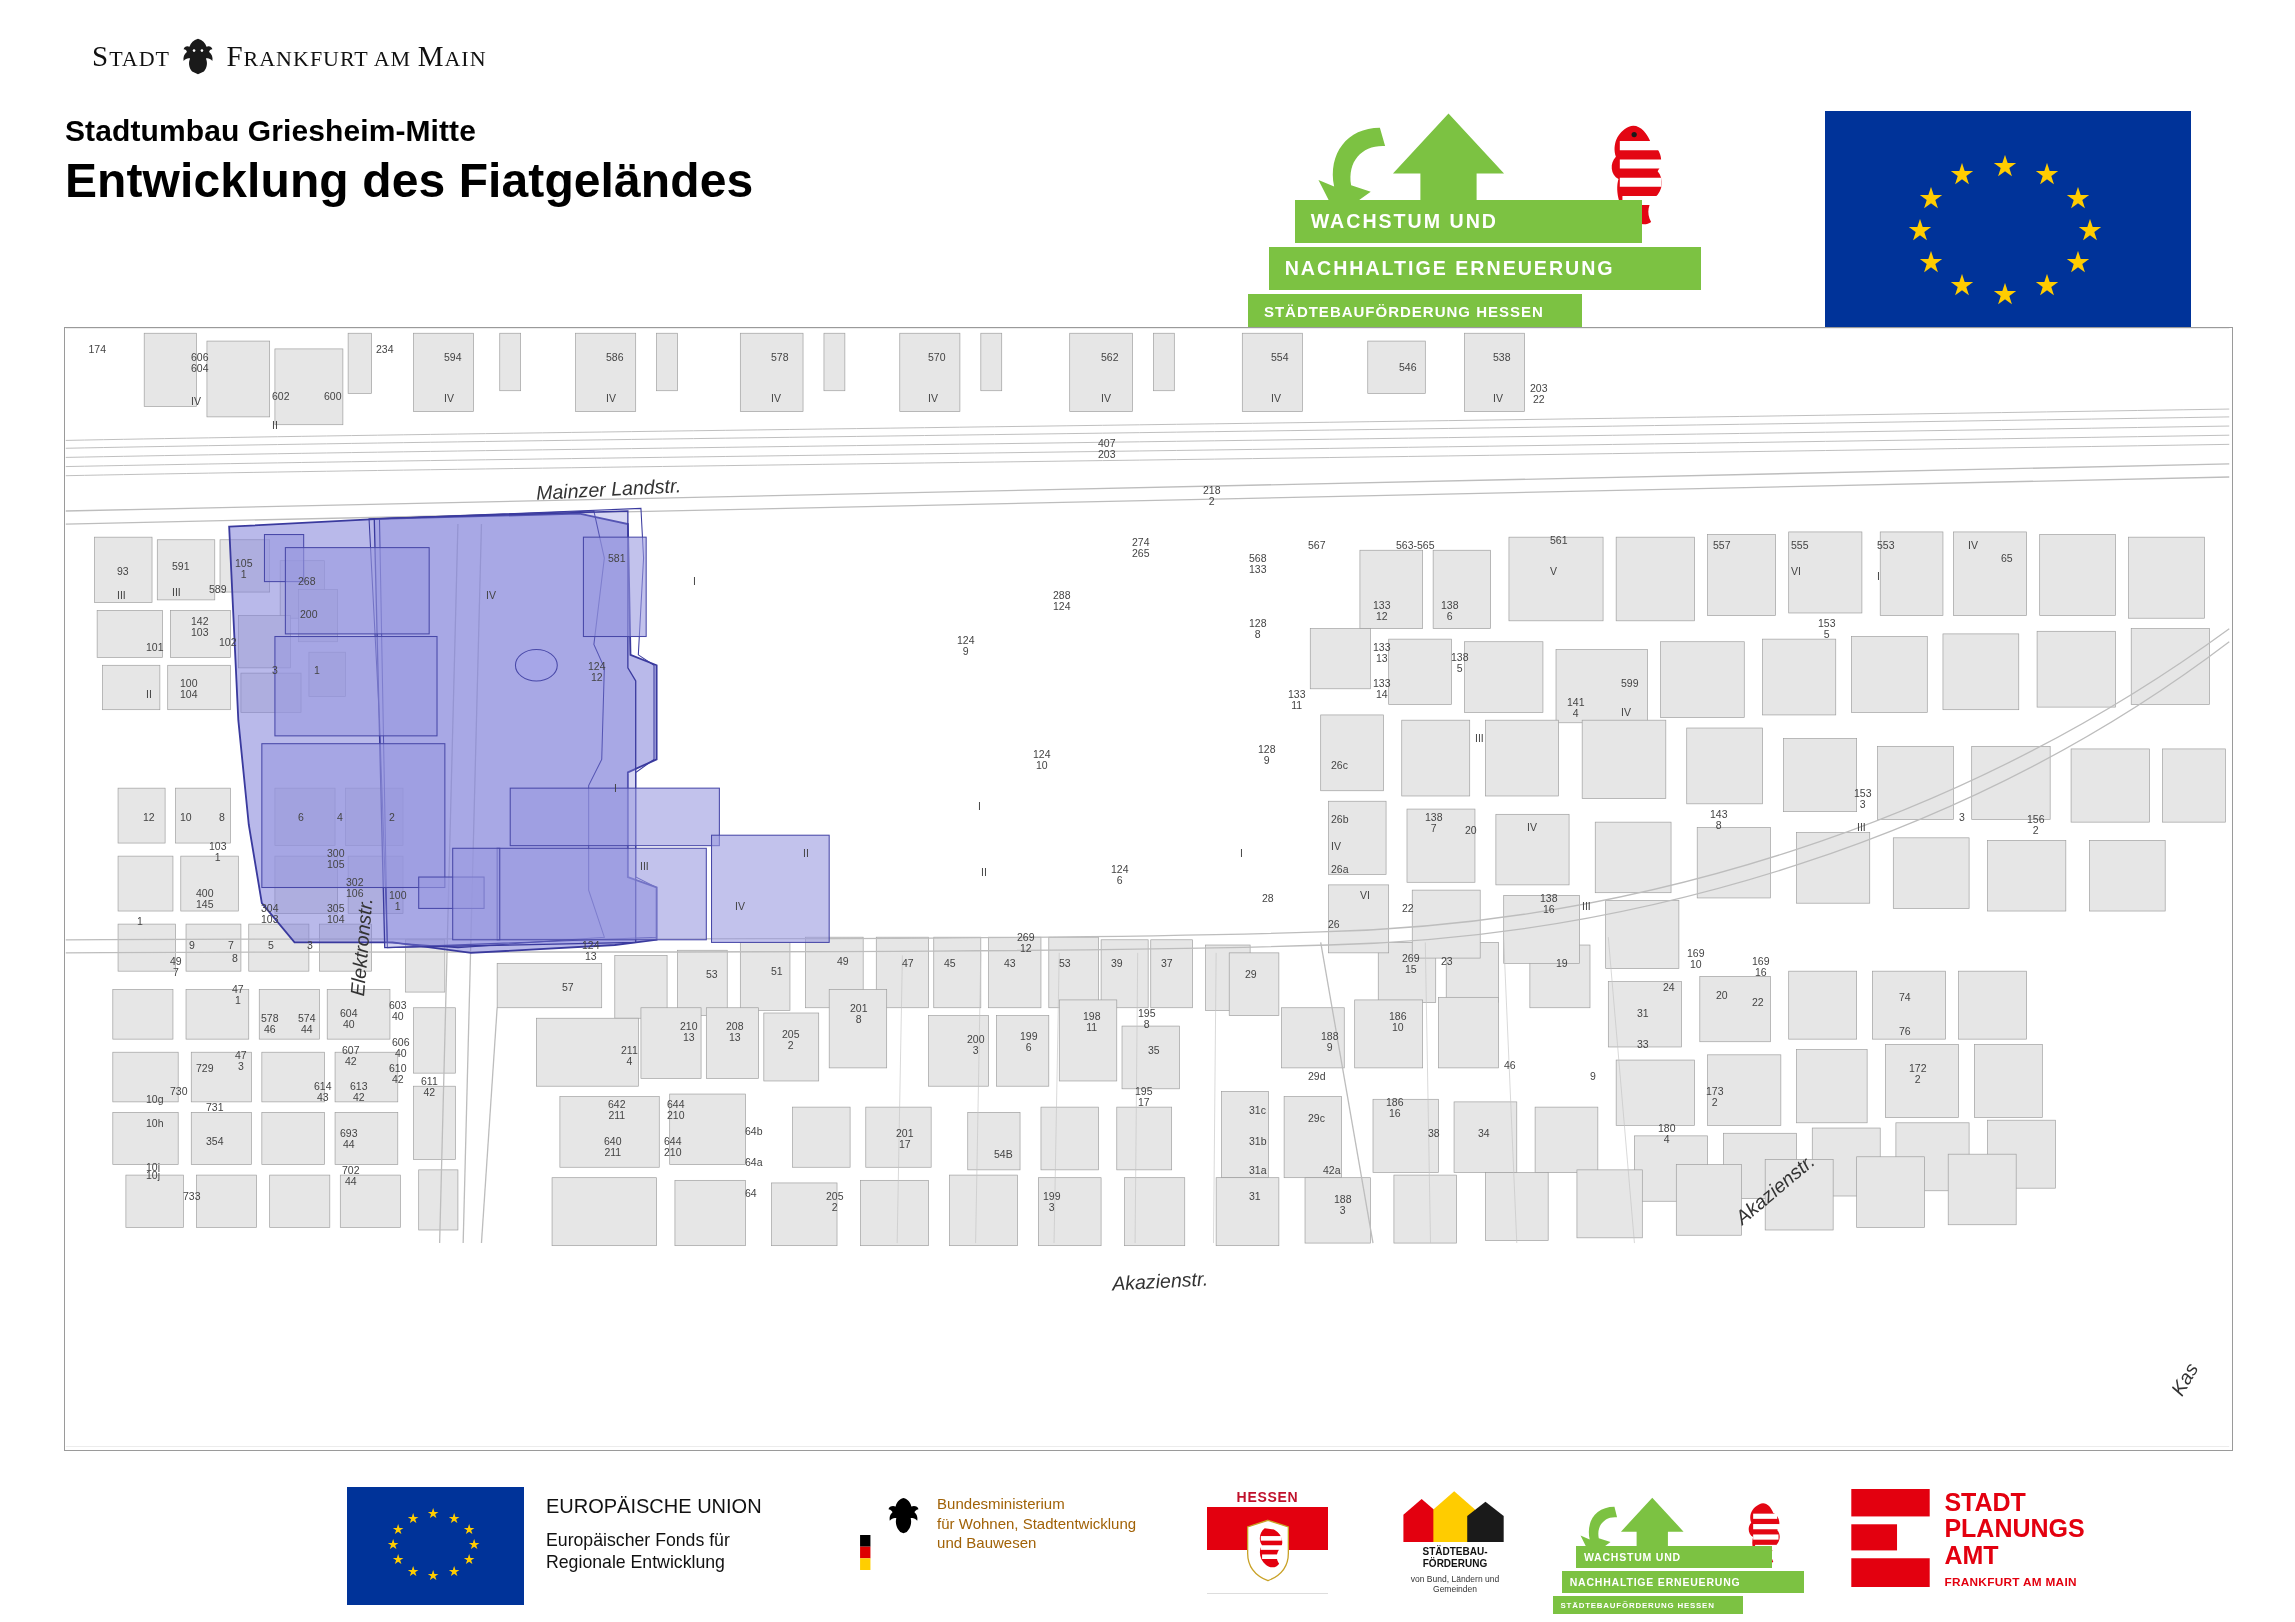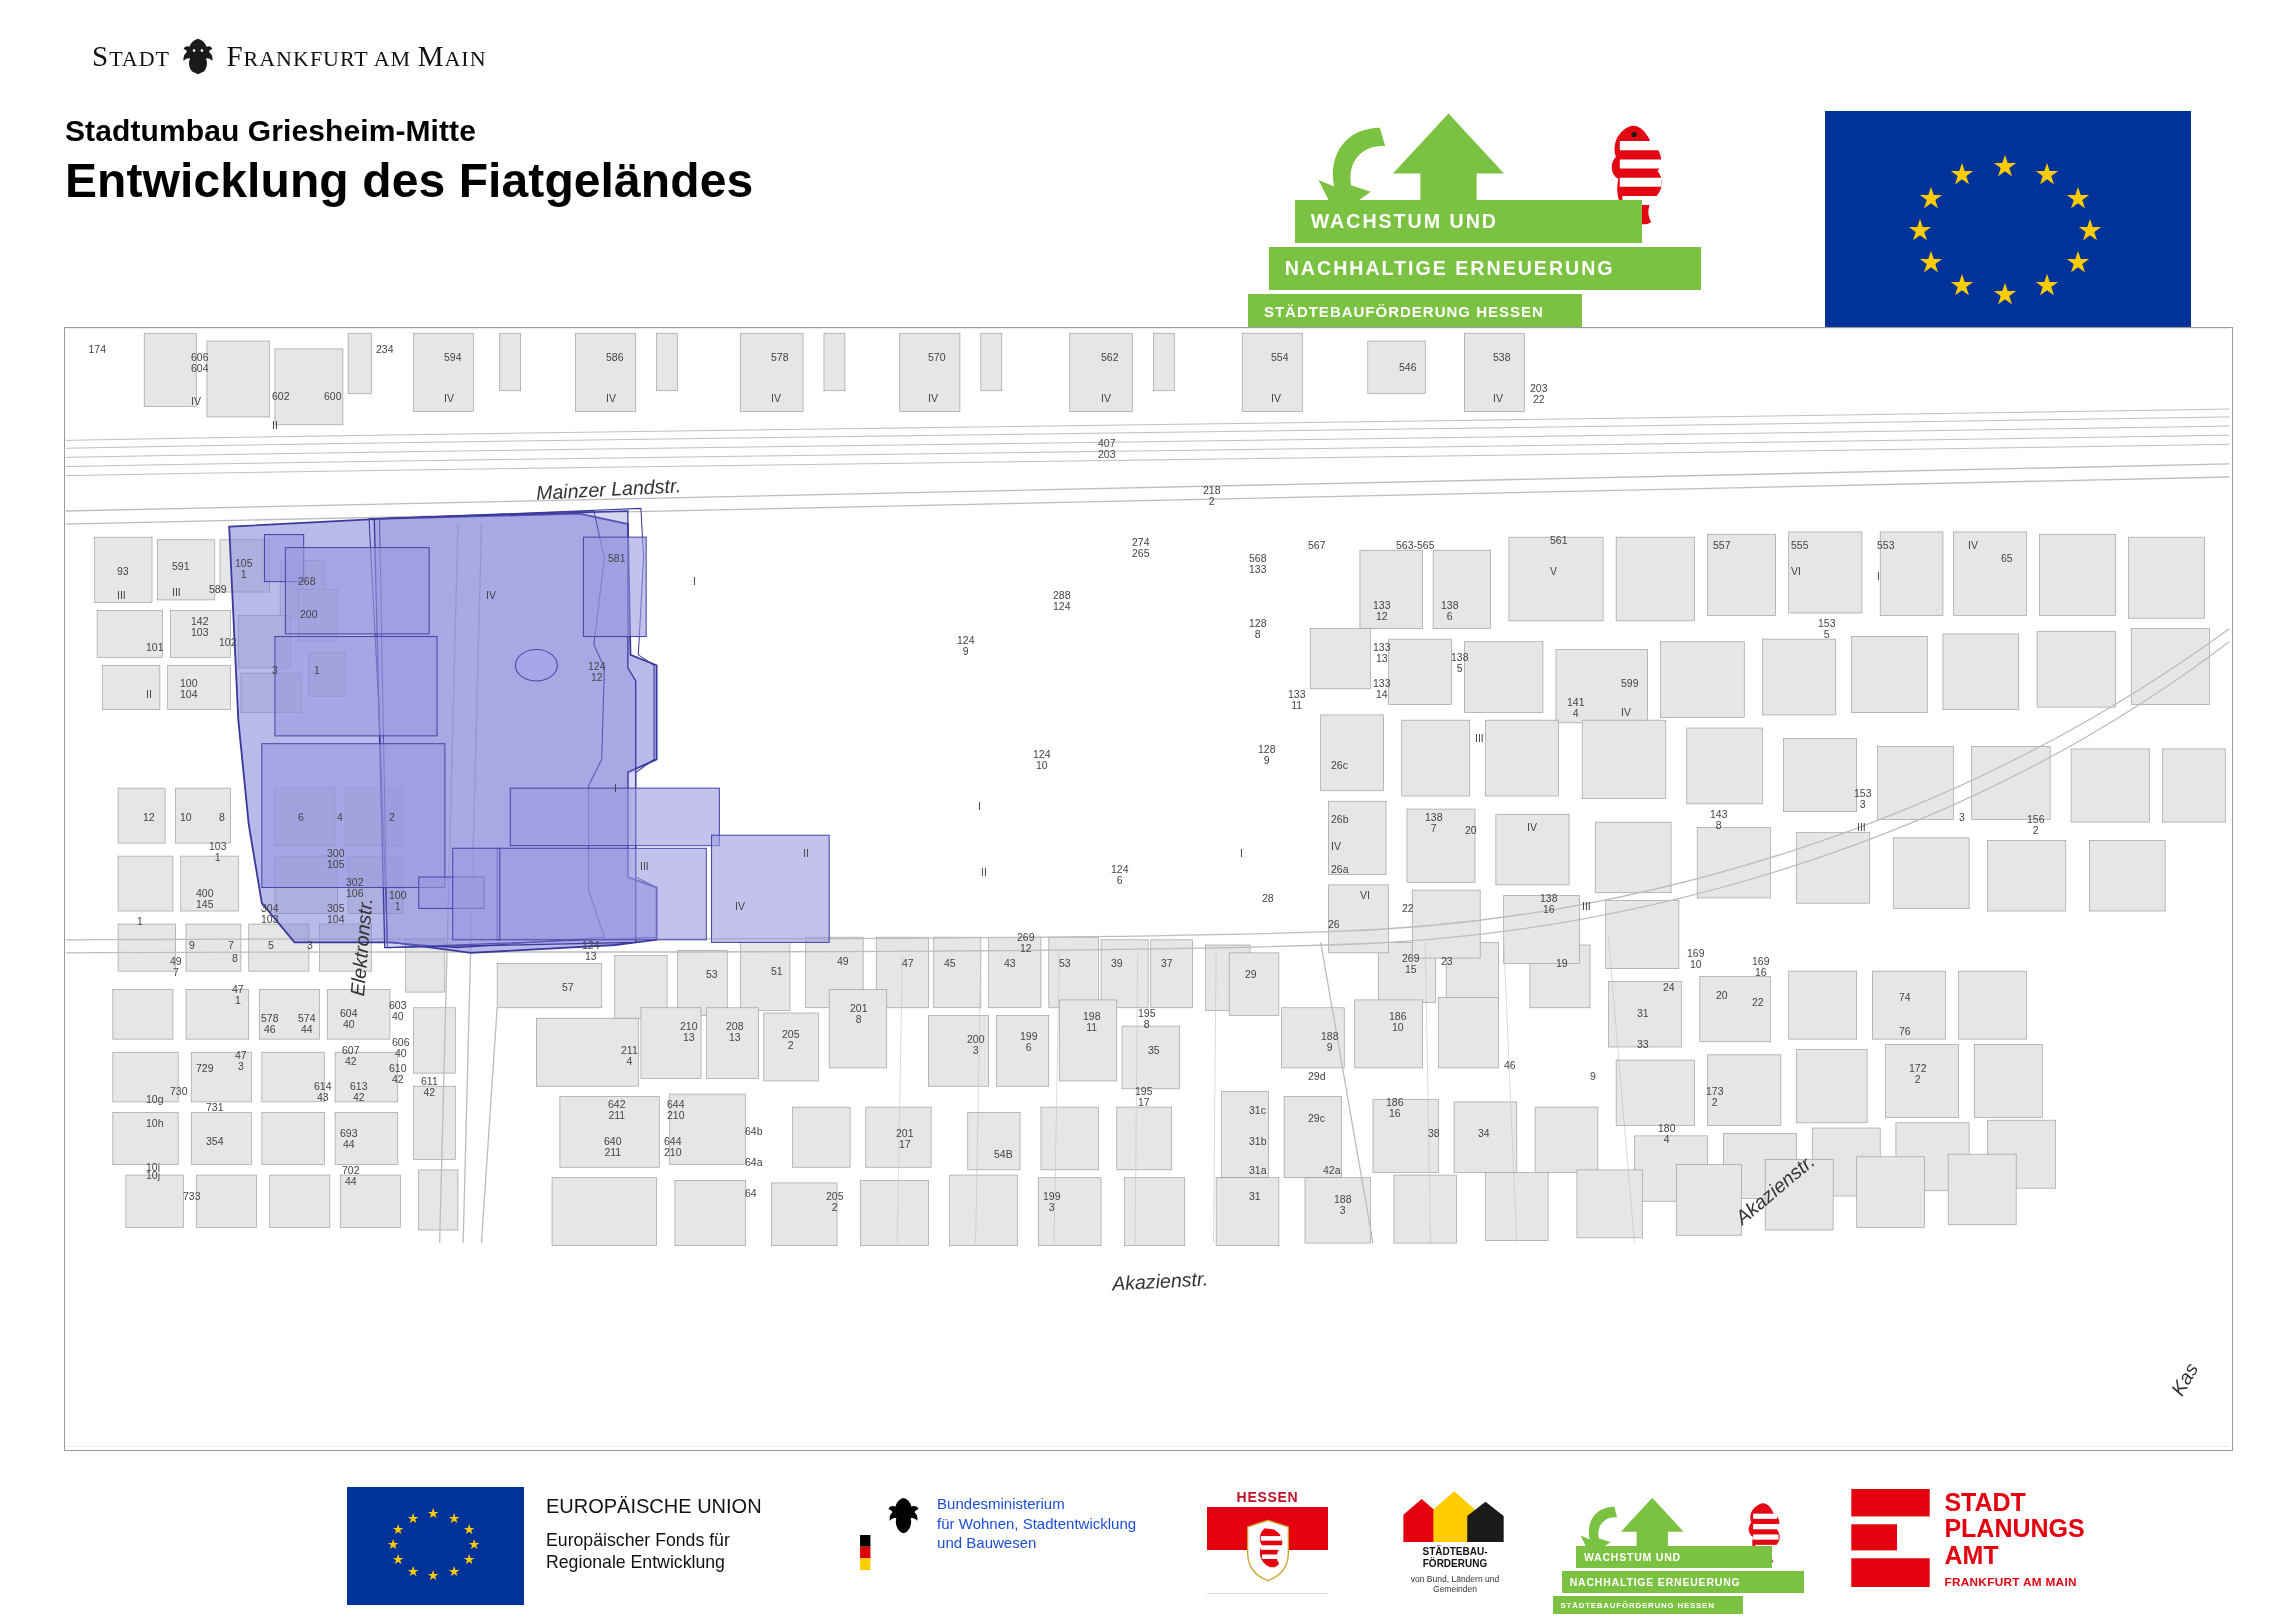--- a/index.html
+++ b/index.html
@@ -155,21 +155,21 @@
 
   #bmwsb {
     position: absolute;
     left: 860px; top: 25px;
     display: flex;
     gap: 11.8px;
     align-items: flex-start;
   }
   #bmwsb .flagbar { width: 10.5px; height: 35px; position: relative; margin-top: 41px;}
   #bmwsb .eagle2 { width: 43px; height: 42px; position: relative; }
-  #bmwsb .txt { font-size: 15px; line-height: 1.3; color: #1d4ed8; }
+  #bmwsb .txt { font-size: 15px; line-height: 1.3; color: #a16207; }
 
   #hessen-bottom {
     position: absolute;
     left: 1207px; top: 18.3px;
     width: 121px; height: 121px;
     background: #ffffff;
   }
   #hessen-bottom .htitle {
     background: #fff; color: #c0112b;
     font-weight: bold; font-size: 14px; letter-spacing: 0.7px;

